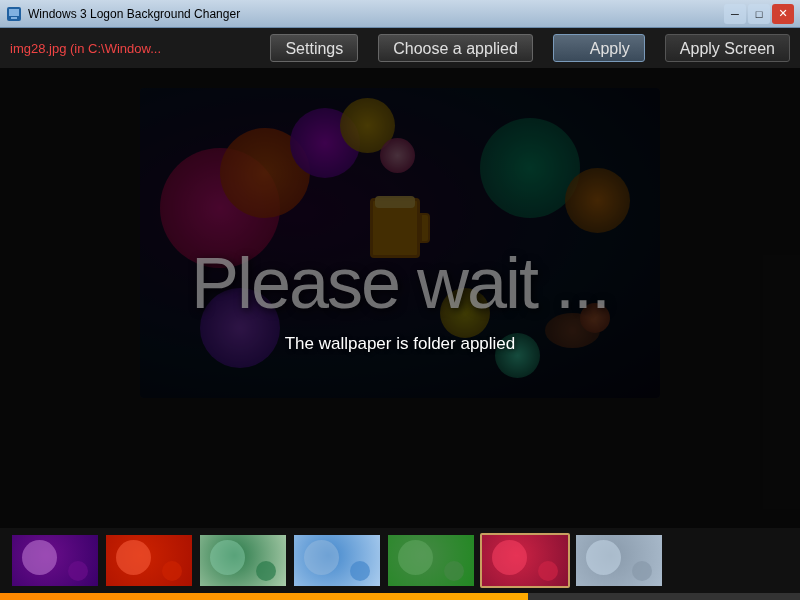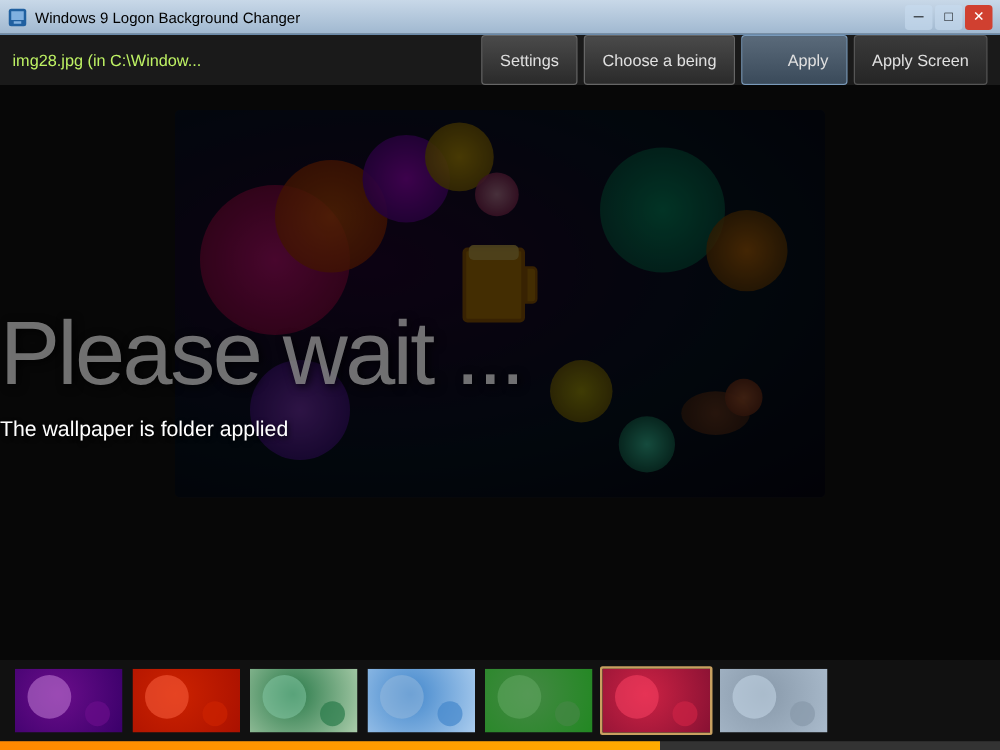--- a/index.html
+++ b/index.html
@@ -50,34 +50,34 @@
 
     
     .toolbar {
       display: flex;
       align-items: center;
       background: #1a1a1a;
       height: 40px;
       padding: 0 10px;
     }
     .file-label {
-      color: #bef264;
+      color: #ef4444;
       font-size: 13px;
       flex: 1;
     }
     .toolbar-btn {
       padding: 5px 14px;
-      margin-left: 5px;
+      margin-left: 20px;
       background: linear-gradient(to bottom, #4a4a4a, #2a2a2a);
       border: 1px solid #666;
       color: #e0e0e0;
-      font-size: 13px;
+      font-size: 16px;
       cursor: pointer;
       border-radius: 3px;
-      height: 40px;
+      height: 28px;
     }
     .toolbar-btn.apply {
       background: linear-gradient(to bottom, #5a6a7a, #3a4a5a);
       border-color: #7a9aba;
       padding-left: 36px;
     }
     .toolbar-btn.fullscreen {
       background: linear-gradient(to bottom, #3a3a3a, #252525);
       border-color: #555;
     }
@@ -115,21 +115,21 @@
       background: radial-gradient(ellipse at 30% 40%, #220033 0%, #001122 60%, #000011 100%);
     }
 
     
     .dark-overlay {
       position: absolute;
       top: 0; left: 0; right: 0; bottom: 0;
       background: rgba(0, 0, 0, 0.55);
       display: flex;
       flex-direction: column;
-      align-items: flex-start;
+      align-items: center;
       justify-content: center;
     }
 
     .please-wait-text {
       font-size: 72px;
       font-weight: 300;
       color: rgba(150, 150, 150, 0.75);
       letter-spacing: -2px;
       text-shadow: 2px 2px 8px rgba(0,0,0,0.8);
     }
@@ -181,32 +181,32 @@
 <body>
 
 <div class="title-bar">
   <div class="title-bar-icon">
     <svg width="16" height="16" viewBox="0 0 16 16">
       <rect x="1" y="1" width="14" height="14" rx="2" fill="#2060a0"></rect>
       <rect x="3" y="3" width="10" height="7" fill="#80b0e0"></rect>
       <rect x="5" y="11" width="6" height="2" fill="#80b0e0"></rect>
     </svg>
   </div>
-  <span class="title-bar-text">Windows 9 Logon Background Changer</span>
+  <span class="title-bar-text">Windows 3 Logon Background Changer</span>
   <div class="title-bar-controls">
     <div class="tb-btn minimize">─</div>
     <div class="tb-btn maximize">□</div>
     <div class="tb-btn close">✕</div>
   </div>
 </div>
 
 <div class="toolbar">
   <span class="file-label">img28.jpg (in C:\Window...</span>
   <button class="toolbar-btn">Settings</button>
-  <button class="toolbar-btn">Choose a being</button>
+  <button class="toolbar-btn">Choose a applied</button>
   <button class="toolbar-btn apply">Apply</button>
   <button class="toolbar-btn fullscreen">Apply Screen</button>
 </div>
 
 <div class="main-area">
 
   <div class="wallpaper-preview">
     <div class="art-bg">
 
       <div style="position:absolute;border-radius:50%;width:120px;height:120px;background:radial-gradient(circle,#ff1199,#880033);left:20px;top:60px;opacity:0.85;"></div>

